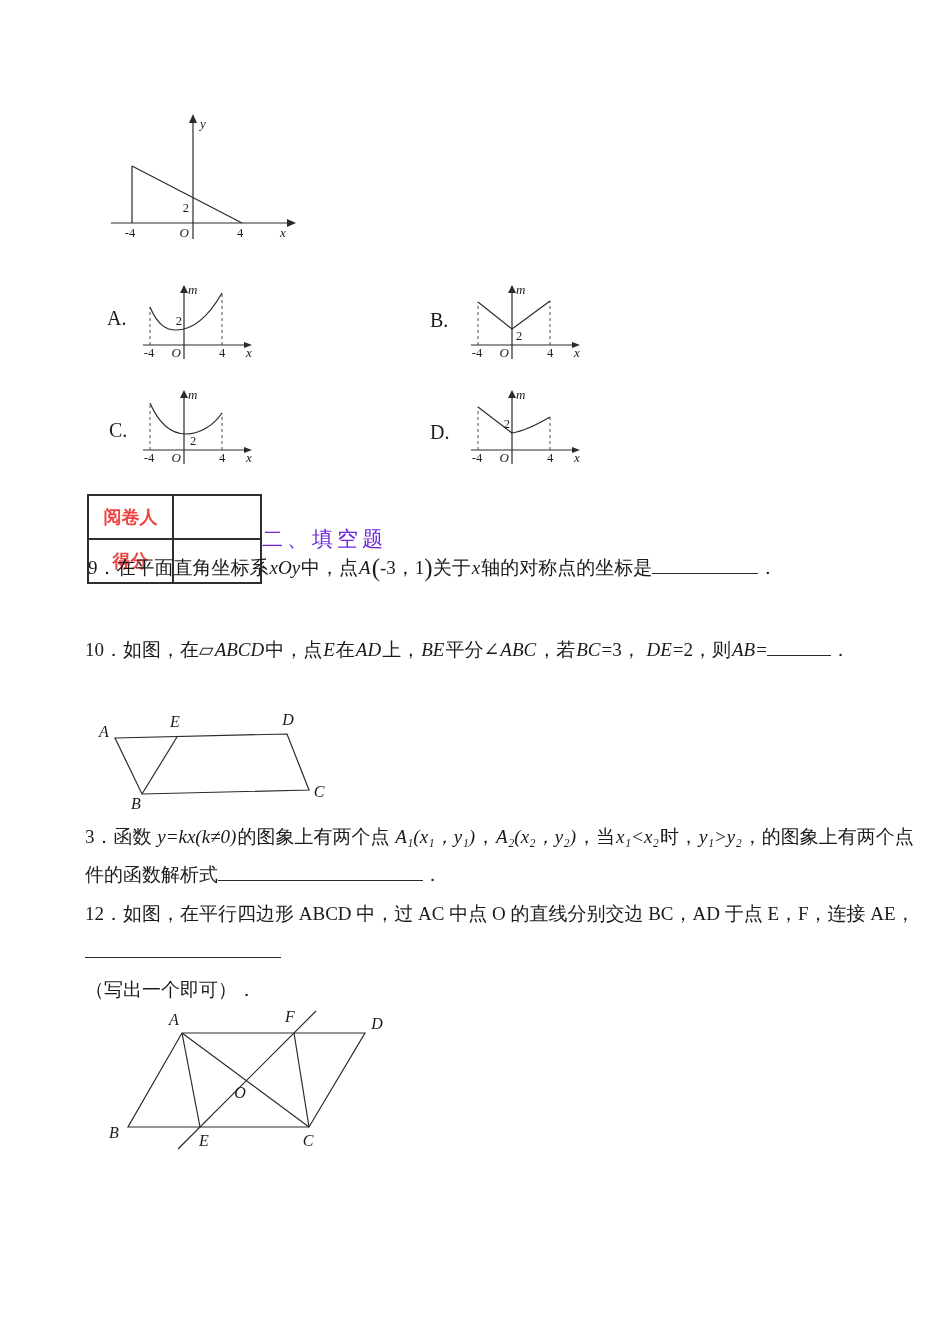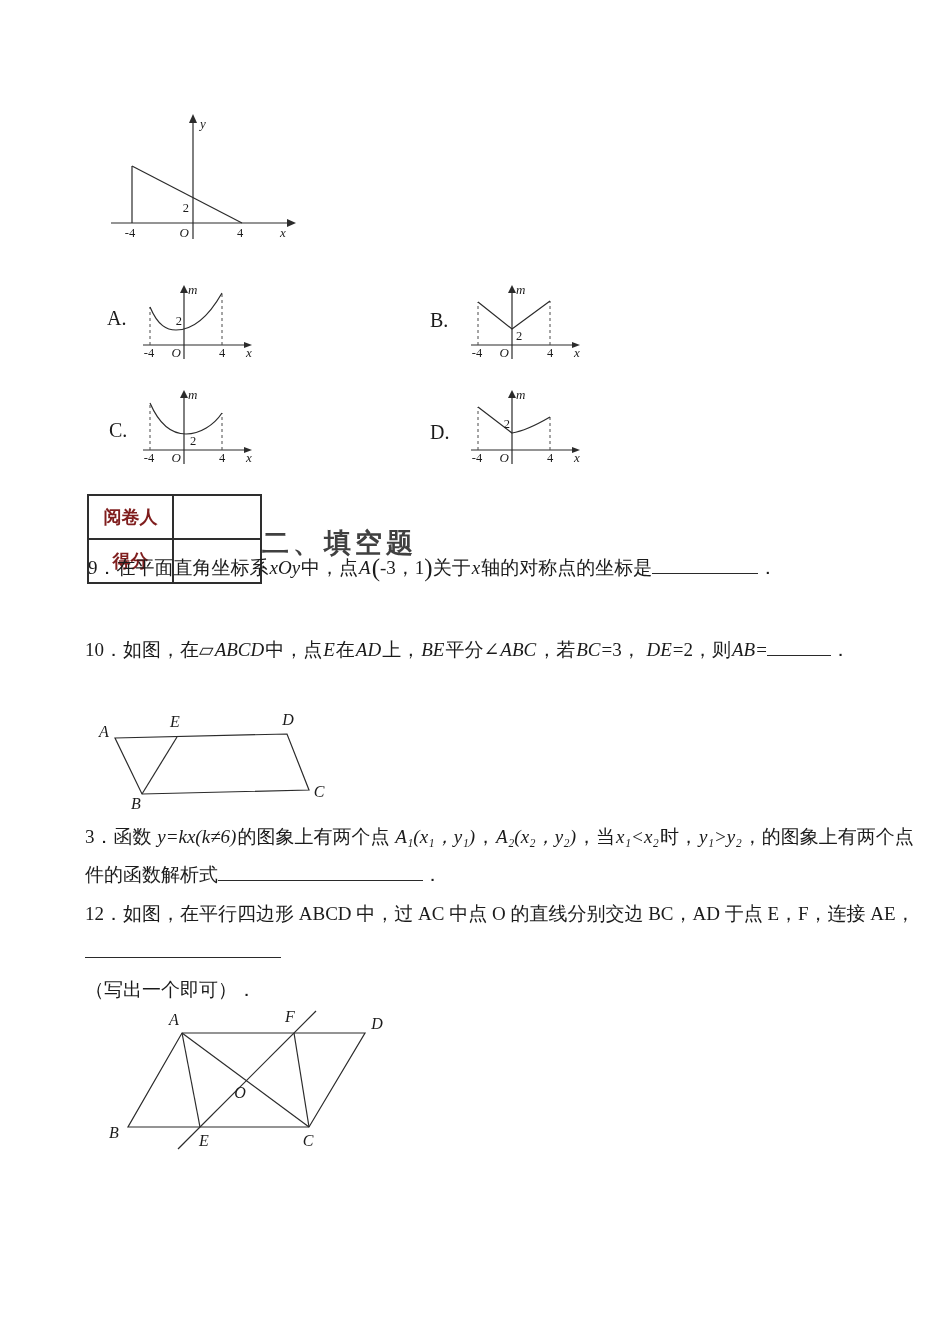--- a/index.html
+++ b/index.html
@@ -15,24 +15,24 @@
   svg text{font-family:"Liberation Serif","DejaVu Serif",serif;fill:#1b1b1b;}
   .axlbl{font-style:italic;font-size:13px;}
   .tick{font-size:12.5px;}
   .figlbl{font-style:italic;font-size:16px;}
   .stroke{stroke:#2b2b2b;stroke-width:1.2;fill:none;}
   .dash{stroke:#4a4a4a;stroke-width:1;fill:none;stroke-dasharray:3,3;}
   .arrow{fill:#2b2b2b;stroke:none;}
   table.grader{position:absolute;left:87px;top:494px;border-collapse:collapse;}
   table.grader td{border:2px solid #2e2e2e;height:42px;padding:0;}
   td.gl{width:83px;text-align:center;font-family:"Liberation Sans","DejaVu Sans",sans-serif;
-        font-weight:bold;font-size:18px;color:#7f1d1d;}
+        font-weight:bold;font-size:18px;color:#ef4444;}
   td.gv{width:86px;}
-  .sect{font-family:"Liberation Sans","DejaVu Sans",sans-serif;font-weight:bold;
-        font-size:27px;letter-spacing:4px;color:#404040;white-space:nowrap;}
+  .sect{font-family:"Liberation Sans","DejaVu Sans",sans-serif;font-weight:normal;
+        font-size:21px;letter-spacing:4px;color:#6d28d9;white-space:nowrap;}
 </style>
 </head>
 <body>
 
 <div class="page">
 
   <svg class="abs" style="left:103px;top:112px" width="195" height="132" viewBox="0 0 195 132">
     <line class="stroke" x1="8" y1="111" x2="185" y2="111"></line>
     <polygon class="arrow" points="184,107 193,111 184,115"></polygon>
     <line class="stroke" x1="90" y1="8" x2="90" y2="127"></line>
@@ -142,21 +142,21 @@
     <polygon class="stroke" points="20,26 192,22 214,78 47,82"></polygon>
     <line class="stroke" x1="47" y1="82" x2="82" y2="25"></line>
     <text class="figlbl" x="9" y="25" text-anchor="middle">A</text>
     <text class="figlbl" x="80" y="15" text-anchor="middle">E</text>
     <text class="figlbl" x="193" y="13" text-anchor="middle">D</text>
     <text class="figlbl" x="41" y="97" text-anchor="middle">B</text>
     <text class="figlbl" x="224" y="85" text-anchor="middle">C</text>
   </svg>
 
   <div class="abs txt" style="left:85px;top:825px">
-    <span>3．</span><span>函数 </span><span class="mi">y=kx(k≠6)</span><span>的图象上有两个点 </span><span class="mi">A₁(x₁，y₁)</span><span>，</span><span class="mi">A₂(x₂，y₂)</span><span>，当</span><span class="mi">x₁&lt;x₂</span><span>时，</span><span class="mi">y₁&gt;y₂</span><span>，的图象上有两个点</span>
+    <span>3．</span><span>函数 </span><span class="mi">y=kx(k≠0)</span><span>的图象上有两个点 </span><span class="mi">A₁(x₁，y₁)</span><span>，</span><span class="mi">A₂(x₂，y₂)</span><span>，当</span><span class="mi">x₁&lt;x₂</span><span>时，</span><span class="mi">y₁&gt;y₂</span><span>，的图象上有两个点</span>
   </div>
   <div class="abs txt" style="left:85px;top:863px">
     <span>件的函数解析式</span><span class="blank" style="width:205px"></span><span>．</span>
   </div>
 
   <div class="abs txt" style="left:85px;top:902px">12．如图，在平行四边形 ABCD 中，过 AC 中点 O 的直线分别交边 BC，AD 于点 E，F，连接 AE，</div>
   <div class="abs txt" style="left:85px;top:940px">
     <span class="blank" style="width:196px"></span>
   </div>
   <div class="abs txt" style="left:85px;top:978px">（写出一个即可）．</div>

